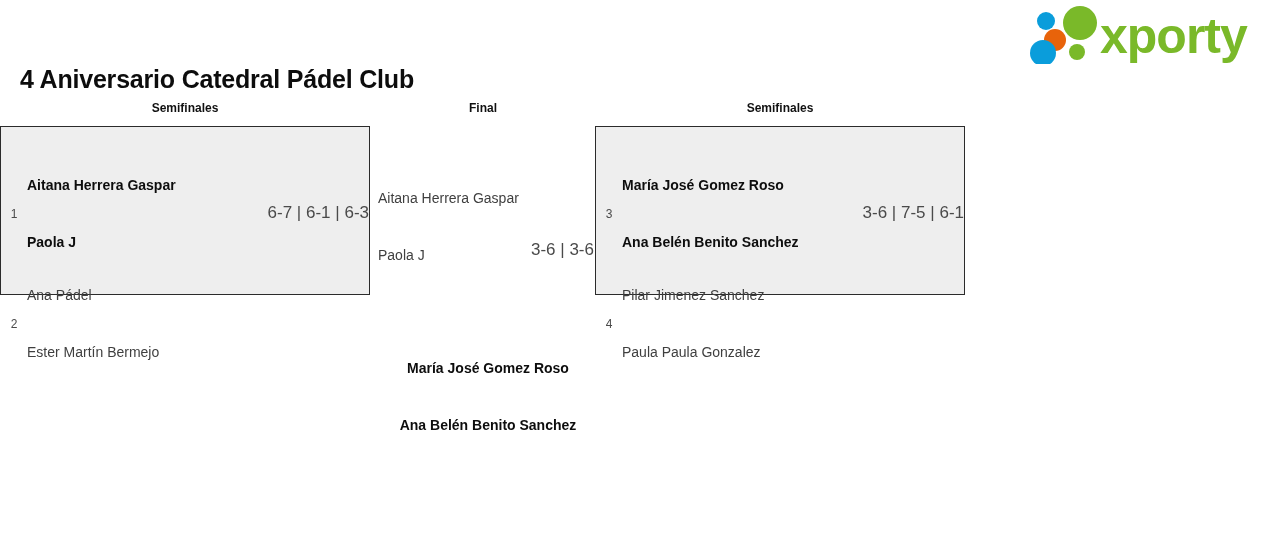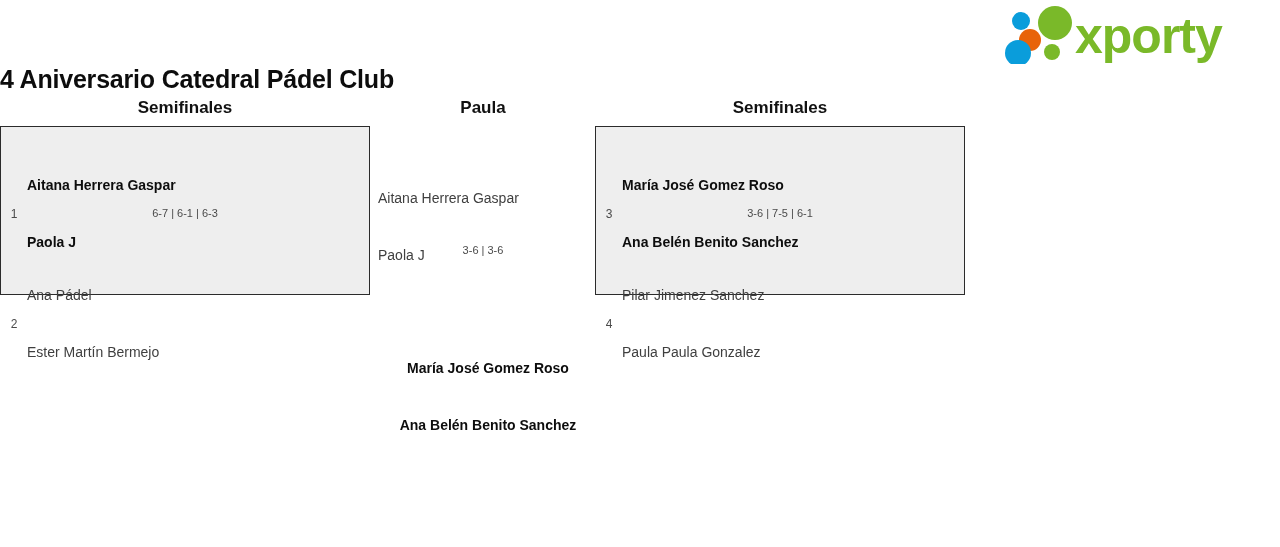--- a/index.html
+++ b/index.html
@@ -11,29 +11,29 @@
     overflow:hidden;
   }
   #root { position:relative; width:1280px; height:547px; }
 
   
   .page-title {
     position:absolute; left:0px; top:2px;
     font-size:25px; font-weight:700; line-height:31px;
     letter-spacing:-0.2px; color:#0d0d0d; white-space:pre;
   }
-  .title-line { display:block; }
+  .title-line { display:block;padding-left:20px; }
 
   
-  .logo { position:absolute; left:1003px; top:6px; width:226px; height:58px; }
+  .logo { position:absolute; left:1028px; top:6px; width:226px; height:58px; }
   .logo svg { display:block; }
 
   
   .round-head {
-    position:absolute; font-size:17px; font-weight:700;
+    position:absolute; font-size:12px; font-weight:700;
     color:#111111; text-align:center; line-height:20px;
   }
   #head-sf-left  { left:0px;   top:98px; width:370px; }
   #head-final    { left:372px; top:98px; width:222px; }
   #head-sf-right { left:595px; top:98px; width:370px; }
 
   
   .match-box {
     position:absolute; top:126px; height:169px;
     background:#eeeeee; border:1px solid #2b2b2b;
@@ -59,21 +59,21 @@
   }
   .names { font-size:14px; line-height:19px; white-space:pre; }
   .names .nm { display:block; }
 
   .winner .names { font-weight:700; color:#0d0d0d; }
   .loser  .names { font-weight:400; color:#3f3f3f; }
 
   
   .score {
     position:absolute; left:0px; width:100%; top:77px;
-    text-align:center; font-size:11px; color:#4a4a4a;
+    text-align:right; font-size:17px; color:#4a4a4a;
     font-weight:400; line-height:18px;
   }
 
   
   #box-final .team { padding-left:6px; }
   #box-final .team-top { top:25px; }
   #box-final .score { top:115px; }
 
   
   .champion {
@@ -98,21 +98,21 @@
       <circle cx="18" cy="15" r="9" fill="#0a9ddb"></circle>
       <circle cx="52" cy="17" r="17" fill="#7ab929"></circle>
       <circle cx="27" cy="34" r="11" fill="#e8630a"></circle>
       <circle cx="15" cy="47" r="13" fill="#0a9ddb"></circle>
       <circle cx="49" cy="46" r="8" fill="#7ab929"></circle>
       <text x="72" y="47" font-family="Liberation Sans, sans-serif" font-size="50" font-weight="700" fill="#7ab929" letter-spacing="-1">xporty</text>
     </svg>
   </div>
 
   <div class="round-head" id="head-sf-left">Semifinales</div>
-  <div class="round-head" id="head-final">Paula</div>
+  <div class="round-head" id="head-final">Final</div>
   <div class="round-head" id="head-sf-right">Semifinales</div>
 
   <div class="match-box" id="box-sf-left">
     <div class="team team-top winner">
       <span class="seed">1</span>
       <span class="names">
         <span class="nm">Aitana Herrera Gaspar</span>
         <span class="nm">Paola J</span>
       </span>
     </div>

